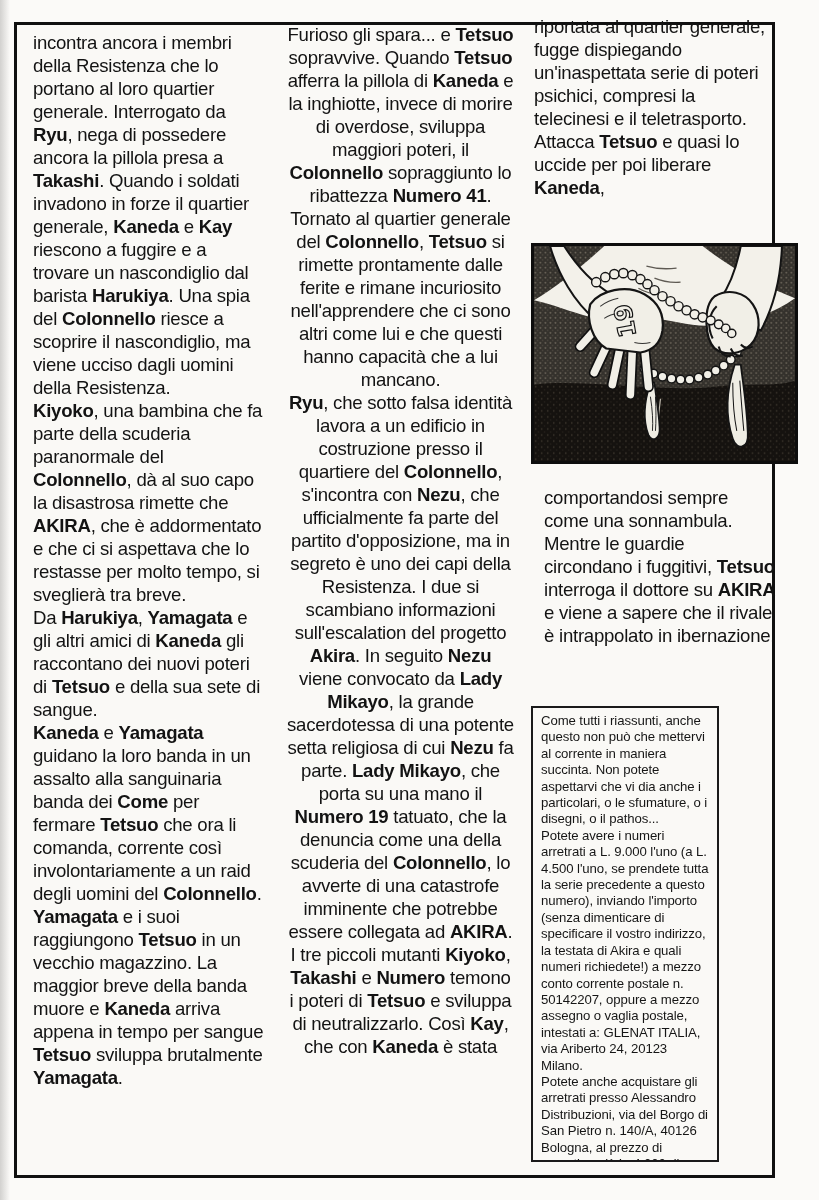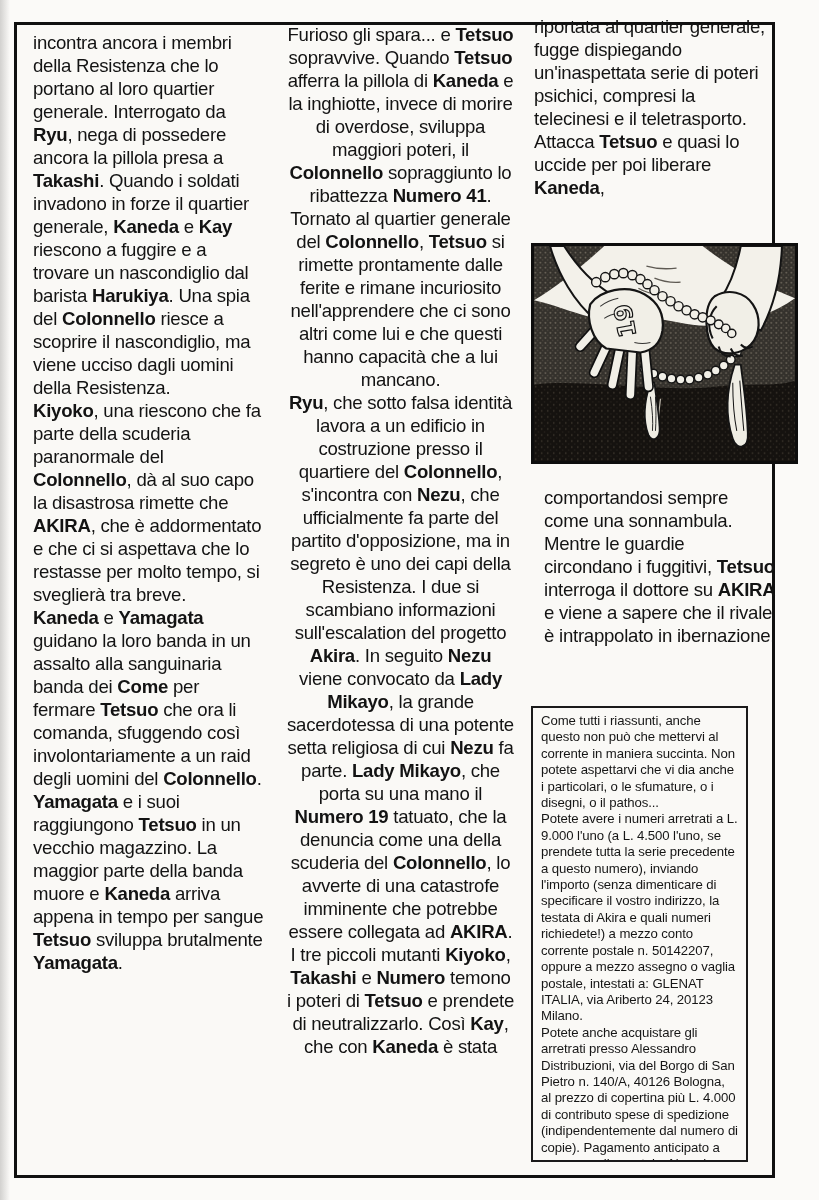--- a/index.html
+++ b/index.html
@@ -27,44 +27,45 @@
   .col2{left:286px;top:23px;width:229px;text-align:center;}
   .col3a{left:534px;top:15px;width:232px;}
   .col3b{left:544px;top:486px;width:232px;}
   .illustration{
     position:absolute;left:531px;top:243px;width:267px;height:221px;
     box-sizing:border-box;border:3px solid #0d0d0d;background:#f3f1ea;
     z-index:3;
   }
   .illustration svg{display:block;width:100%;height:100%;}
   .info-box{
-    position:absolute;left:531px;top:706px;width:217px;height:456px;
+    position:absolute;left:531px;top:706px;width:188px;height:456px;
     box-sizing:border-box;border:2px solid #1a1a1a;
     padding:5px 8px 4px 8px;overflow:hidden;
     color:#161616;font-size:13.2px;line-height:16.4px;letter-spacing:-0.1px;
     background:#faf9f6;
   }
   .info-box p{margin:0;}
 </style>
 </head>
 <body>
 
 <div class="scan-edge"></div>
 <div class="frame"></div>
 
 <div class="col col1">
     <p><span>incontra ancora i membri della Resistenza che lo portano al loro quartier generale. Interrogato da </span><b>Ryu</b><span>, nega di possedere ancora la pillola presa a </span><b>Takashi</b><span>. Quando i soldati invadono in forze il quartier generale, </span><b>Kaneda</b><span> e </span><b>Kay</b><span> riescono a fuggire e a trovare un nascondiglio dal barista </span><b>Harukiya</b><span>. Una spia del </span><b>Colonnello</b><span> riesce a scoprire il nascondiglio, ma viene ucciso dagli uomini della Resistenza.</span></p>
-    <p><b>Kiyoko</b><span>, una riescono che fa parte della scuderia paranormale del </span><b>Colonnello</b><span>, dà al suo capo la disastrosa rimette che </span><b>AKIRA</b><span>, che è addormentato e che ci si aspettava che lo restasse per molto tempo, si sveglierà tra breve.</span></p>
-    <p><b>Kaneda</b><span> e </span><b>Yamagata</b><span> guidano la loro banda in un assalto alla sanguinaria banda dei </span><b>Come</b><span> per fermare </span><b>Tetsuo</b><span> che ora li comanda, sfuggendo così involontariamente a un raid degli uomini del </span><b>Colonnello</b><span>.</span></p>
-    <p><b>Yamagata</b><span> e i suoi raggiungono </span><b>Tetsuo</b><span> in un vecchio magazzino. La maggior parte della banda muore e </span><b>Kaneda</b><span> arriva appena in tempo per sangue </span><b>Tetsuo</b><span> sviluppa brutalmente </span><b>Yamagata</b><span>.</span></p>
+    <p><b>Kiyoko</b><span>, una bambina che fa parte della scuderia paranormale del </span><b>Colonnello</b><span>, dà al suo capo la disastrosa rimette che </span><b>AKIRA</b><span>, che è addormentato e che ci si aspettava che lo restasse per molto tempo, si sveglierà tra breve.</span></p>
+    <p><span>Da </span><b>Harukiya</b><span>, </span><b>Yamagata</b><span> e gli altri amici di </span><b>Kaneda</b><span> gli raccontano dei nuovi poteri di </span><b>Tetsuo</b><span> e della sua sete di sangue.</span></p>
+    <p><b>Kaneda</b><span> e </span><b>Yamagata</b><span> guidano la loro banda in un assalto alla sanguinaria banda dei </span><b>Come</b><span> per fermare </span><b>Tetsuo</b><span> che ora li comanda, corrente così involontariamente a un raid degli uomini del </span><b>Colonnello</b><span>.</span></p>
+    <p><b>Yamagata</b><span> e i suoi raggiungono </span><b>Tetsuo</b><span> in un vecchio magazzino. La maggior breve della banda muore e </span><b>Kaneda</b><span> arriva appena in tempo per sangue </span><b>Tetsuo</b><span> sviluppa brutalmente </span><b>Yamagata</b><span>.</span></p>
   </div>
 <div class="col col2">
     <p><span>Furioso gli spara... e </span><b>Tetsuo</b><span> sopravvive. Quando </span><b>Tetsuo</b><span> afferra la pillola di </span><b>Kaneda</b><span> e la inghiotte, invece di morire di overdose, sviluppa maggiori poteri, il </span><b>Colonnello</b><span> sopraggiunto lo ribattezza </span><b>Numero 41</b><span>. Tornato al quartier generale del </span><b>Colonnello</b><span>, </span><b>Tetsuo</b><span> si rimette prontamente dalle ferite e rimane incuriosito nell'apprendere che ci sono altri come lui e che questi hanno capacità che a lui mancano.</span></p>
     <p><b>Ryu</b><span>, che sotto falsa identità lavora a un edificio in costruzione presso il quartiere del </span><b>Colonnello</b><span>, s'incontra con </span><b>Nezu</b><span>, che ufficialmente fa parte del partito d'opposizione, ma in segreto è uno dei capi della Resistenza. I due si scambiano informazioni sull'escalation del progetto </span><b>Akira</b><span>. In seguito </span><b>Nezu</b><span> viene convocato da </span><b>Lady Mikayo</b><span>, la grande sacerdotessa di una potente setta religiosa di cui </span><b>Nezu</b><span> fa parte. </span><b>Lady Mikayo</b><span>, che porta su una mano il </span><b>Numero 19</b><span> tatuato, che la denuncia come una della scuderia del </span><b>Colonnello</b><span>, lo avverte di una catastrofe imminente che potrebbe essere collegata ad </span><b>AKIRA</b><span>.</span></p>
-    <p><span>I tre piccoli mutanti </span><b>Kiyoko</b><span>, </span><b>Takashi</b><span> e </span><b>Numero</b><span> temono i poteri di </span><b>Tetsuo</b><span> e prendete di neutralizzarlo. Così </span><b>Kay</b><span>, che con </span><b>Kaneda</b><span> è stata</span></p>
+    <p><span>I tre piccoli mutanti </span><b>Kiyoko</b><span>, </span><b>Takashi</b><span> e </span><b>Numero</b><span> temono i poteri di </span><b>Tetsuo</b><span> e sviluppa di neutralizzarlo. Così </span><b>Kay</b><span>, che con </span><b>Kaneda</b><span> è stata</span></p>
   </div>
 <div class="col col3a">
     <p><span>riportata al quartier generale, fugge dispiegando un'inaspettata serie di poteri psichici, compresi la telecinesi e il teletrasporto. Attacca </span><b>Tetsuo</b><span> e quasi lo uccide per poi liberare </span><b>Kaneda</b><span>,</span></p>
   </div>
 <div class="col col3b">
     <p><span>comportandosi sempre come una sonnambula. Mentre le guardie circondano i fuggitivi, </span><b>Tetsuo</b><span> interroga il dottore su </span><b>AKIRA</b><span> e viene a sapere che il rivale è intrappolato in ibernazione.</span></p>
   </div>
 
 <div class="illustration">
   <svg viewBox="0 0 260 214" preserveAspectRatio="none">

